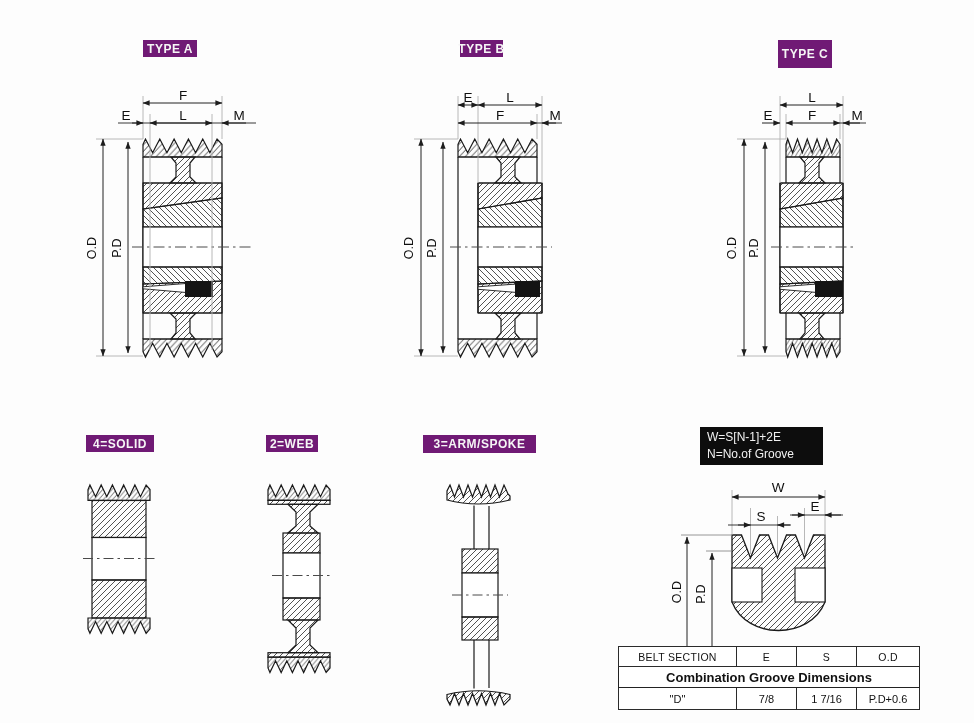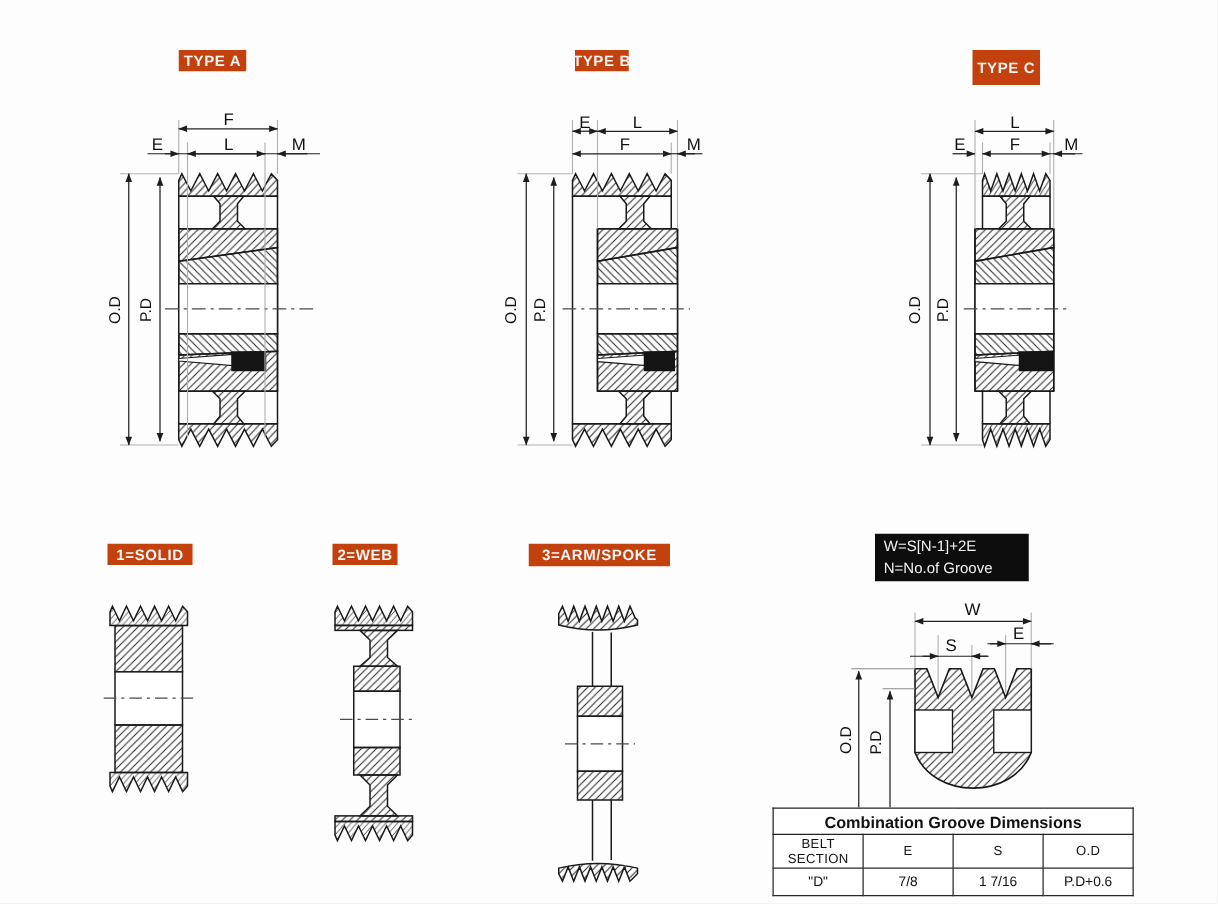--- a/index.html
+++ b/index.html
@@ -1,18 +1,18 @@
 <!DOCTYPE html>
 <html><head>
 <meta charset="utf-8">
 <style>
   html,body{margin:0;padding:0;background:#e8e8e8;}
   #stage{position:relative;width:974px;height:723px;background:#fdfdfd;overflow:hidden;
          font-family:"Liberation Sans",sans-serif;}
-  .tag{position:absolute;background:#c2410c;color:#f5f5f5;font-size:12px;font-weight:bold;
+  .tag{position:absolute;background:#701a75;color:#f5f5f5;font-size:12px;font-weight:bold;
        letter-spacing:.5px;display:flex;align-items:center;justify-content:center;
        white-space:nowrap;}
   .formula{position:absolute;left:700px;top:415px;width:123px;height:38px;background:#0d0d0d;
        color:#f2f2f2;font-size:12px;line-height:17px;padding:2px 0 0 7px;box-sizing:border-box;margin-top:12px;}
   .formula div{white-space:nowrap;}
   #gtable{position:absolute;left:618px;top:646px;width:289px;border-collapse:collapse;
        table-layout:fixed;background:#fff;}
   #gtable td{border:1px solid #2b2b2b;text-align:center;color:#111;overflow:hidden;}
   #gtable .ttl{font-size:13px;font-weight:bold;height:18px;border:1.5px solid #222;}
   #gtable .hd{font-size:10.5px;height:17px;letter-spacing:.3px;}
@@ -243,40 +243,40 @@
   <text class="dl" x="778" y="492" text-anchor="middle">W</text>
   <text class="dl" x="761" y="521" text-anchor="middle">S</text>
   <text class="dl" x="815" y="511" text-anchor="middle">E</text>
   <text class="dv" x="681" y="592" text-anchor="middle" transform="rotate(-90 681 592)">O.D</text>
   <text class="dv" x="705" y="594" text-anchor="middle" transform="rotate(-90 705 594)">P.D</text>
 </svg>
 
 <div class="tag" style="left:143px;top:40px;width:54px;height:17px">TYPE A</div>
 <div class="tag" style="left:460px;top:40px;width:43px;height:17px">TYPE B</div>
 <div class="tag" style="left:778px;top:40px;width:54px;height:28px">TYPE C</div>
-<div class="tag" style="left:86px;top:435px;width:68px;height:17px">1=SOLID</div>
+<div class="tag" style="left:86px;top:435px;width:68px;height:17px">4=SOLID</div>
 <div class="tag" style="left:266px;top:435px;width:52px;height:17px">2=WEB</div>
 <div class="tag" style="left:423px;top:435px;width:113px;height:18px">3=ARM/SPOKE</div>
 
 <div class="formula">
   <div>W=S[N-1]+2E</div>
   <div>N=No.of Groove</div>
 </div>
 
 <table id="gtable">
   <tbody>
         <tr>
-          <td class="ttl" colspan="4">Combination Groove Dimensions</td>
-        </tr>
-  <tr>
     <td class="hd" style="width:115px">BELT SECTION</td>
     <td class="hd" style="width:57px">E</td>
     <td class="hd" style="width:57px">S</td>
     <td class="hd" style="width:60px">O.D</td>
   </tr>
+  <tr>
+          <td class="ttl" colspan="4">Combination Groove Dimensions</td>
+        </tr>
   <tr>
     <td class="dt">"D"</td>
     <td class="dt">7/8</td>
     <td class="dt">1 7/16</td>
     <td class="dt">P.D+0.6</td>
   </tr>
 </tbody>
     </table>
 
 </div>

